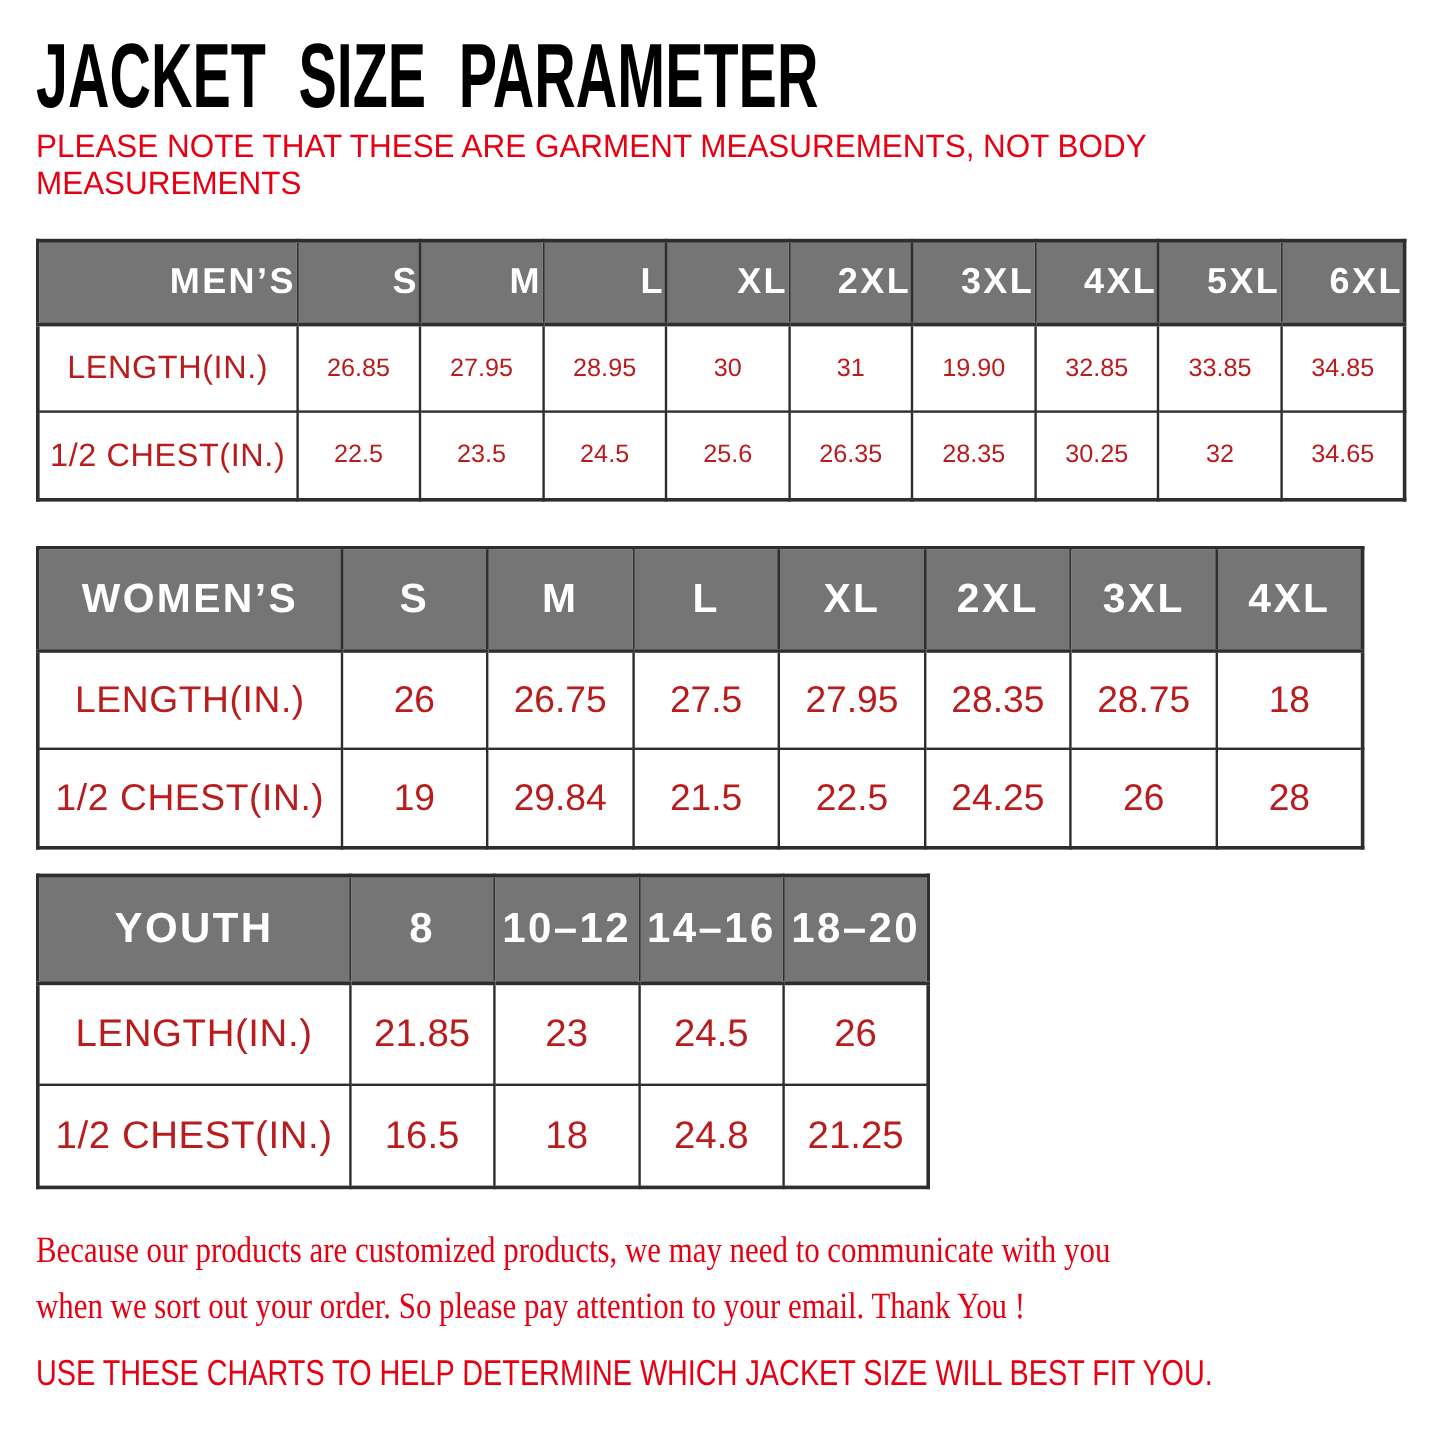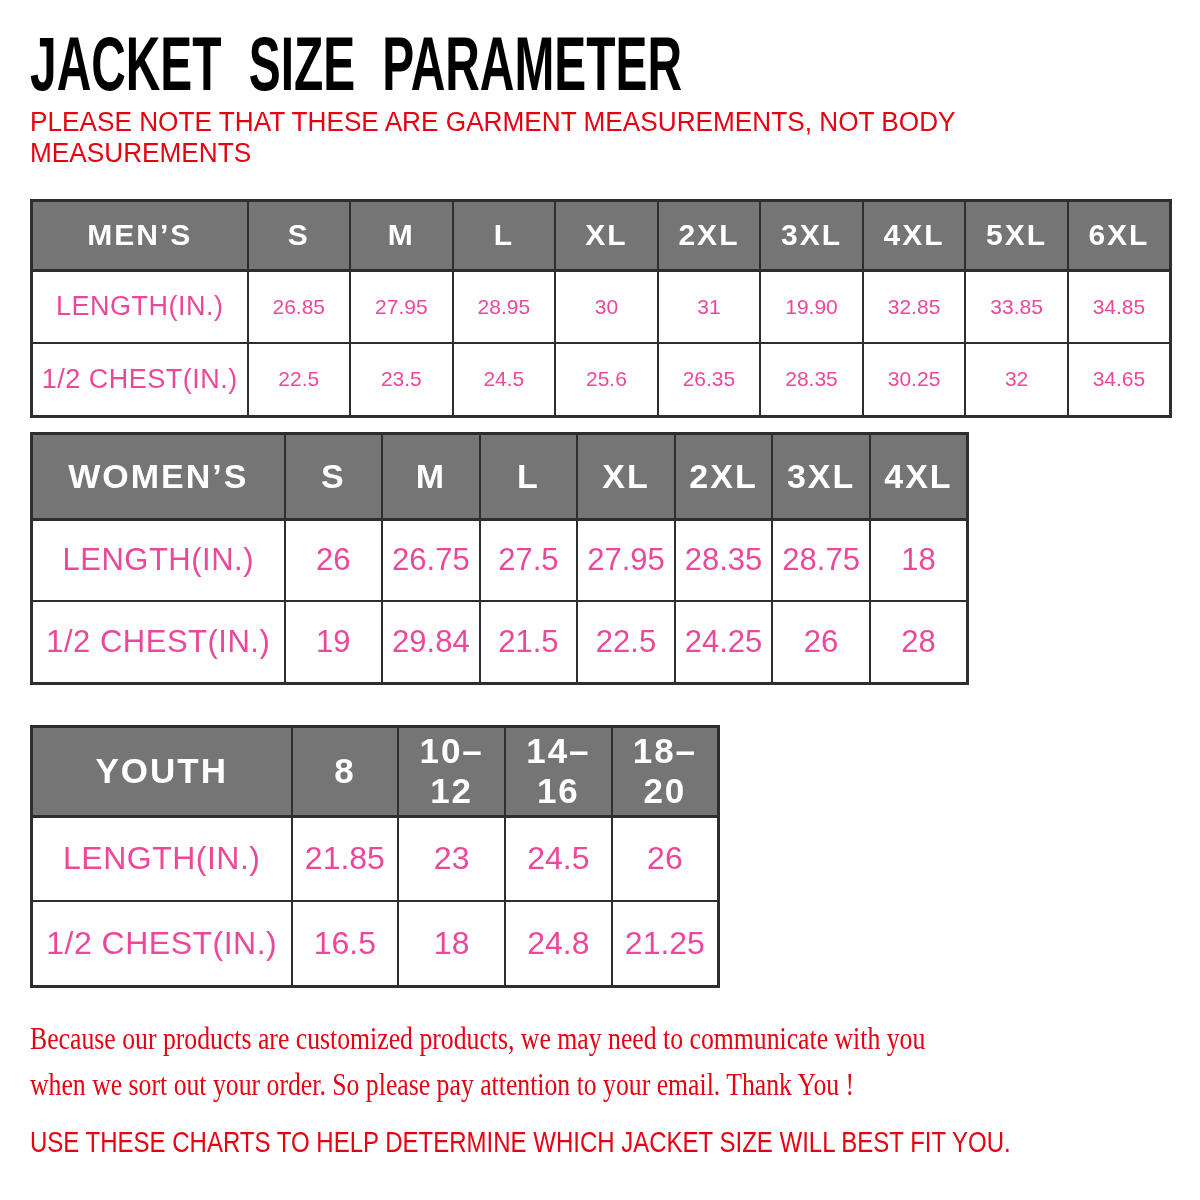--- a/index.html
+++ b/index.html
@@ -49,38 +49,38 @@
     padding: 0;
     overflow: hidden;
   }
   table.size-table thead th {
     background: #757575;
     color: #ffffff;
     font-weight: bold;
     letter-spacing: 2px;
     border-bottom-width: 3px;
   }
-  table.size-table td { color: #ec4899; }
+  table.size-table td { color: #b91c1c; }
 
   
   #table-mens { width: 1142px; margin-top: 29px; }
   #table-mens col.label-col { width: 216px; }
-  #table-mens thead th { font-size: 30px; height: 70px; }
+  #table-mens thead th { font-size: 30px; height: 70px; text-align: right; }
   #table-mens td { font-size: 21px; height: 73px; }
   #table-mens td.row-label { font-size: 27px; letter-spacing: 0.5px; }
 
   
-  #table-womens { width: 939px; margin-top: 14px; }
+  #table-womens { width: 1107px; margin-top: 37px; }
   #table-womens col.label-col { width: 253px; }
   #table-womens thead th { font-size: 34px; height: 86px; }
   #table-womens td { font-size: 31px; height: 82px; }
   #table-womens td.row-label { letter-spacing: 0.5px; }
 
   
-  #table-youth { width: 690px; margin-top: 40px; }
+  #table-youth { width: 745px; margin-top: 20px; }
   #table-youth col.label-col { width: 260px; }
   #table-youth thead th { font-size: 35px; height: 90px; }
   #table-youth td { font-size: 32px; height: 85px; }
   #table-youth td.row-label { letter-spacing: 0.5px; }
 
   
   .footer-note { margin-top: 28px; font-family: Liberation Serif, serif; }
   .footer-note .line {
     display: block;
     font-size: 31px;

